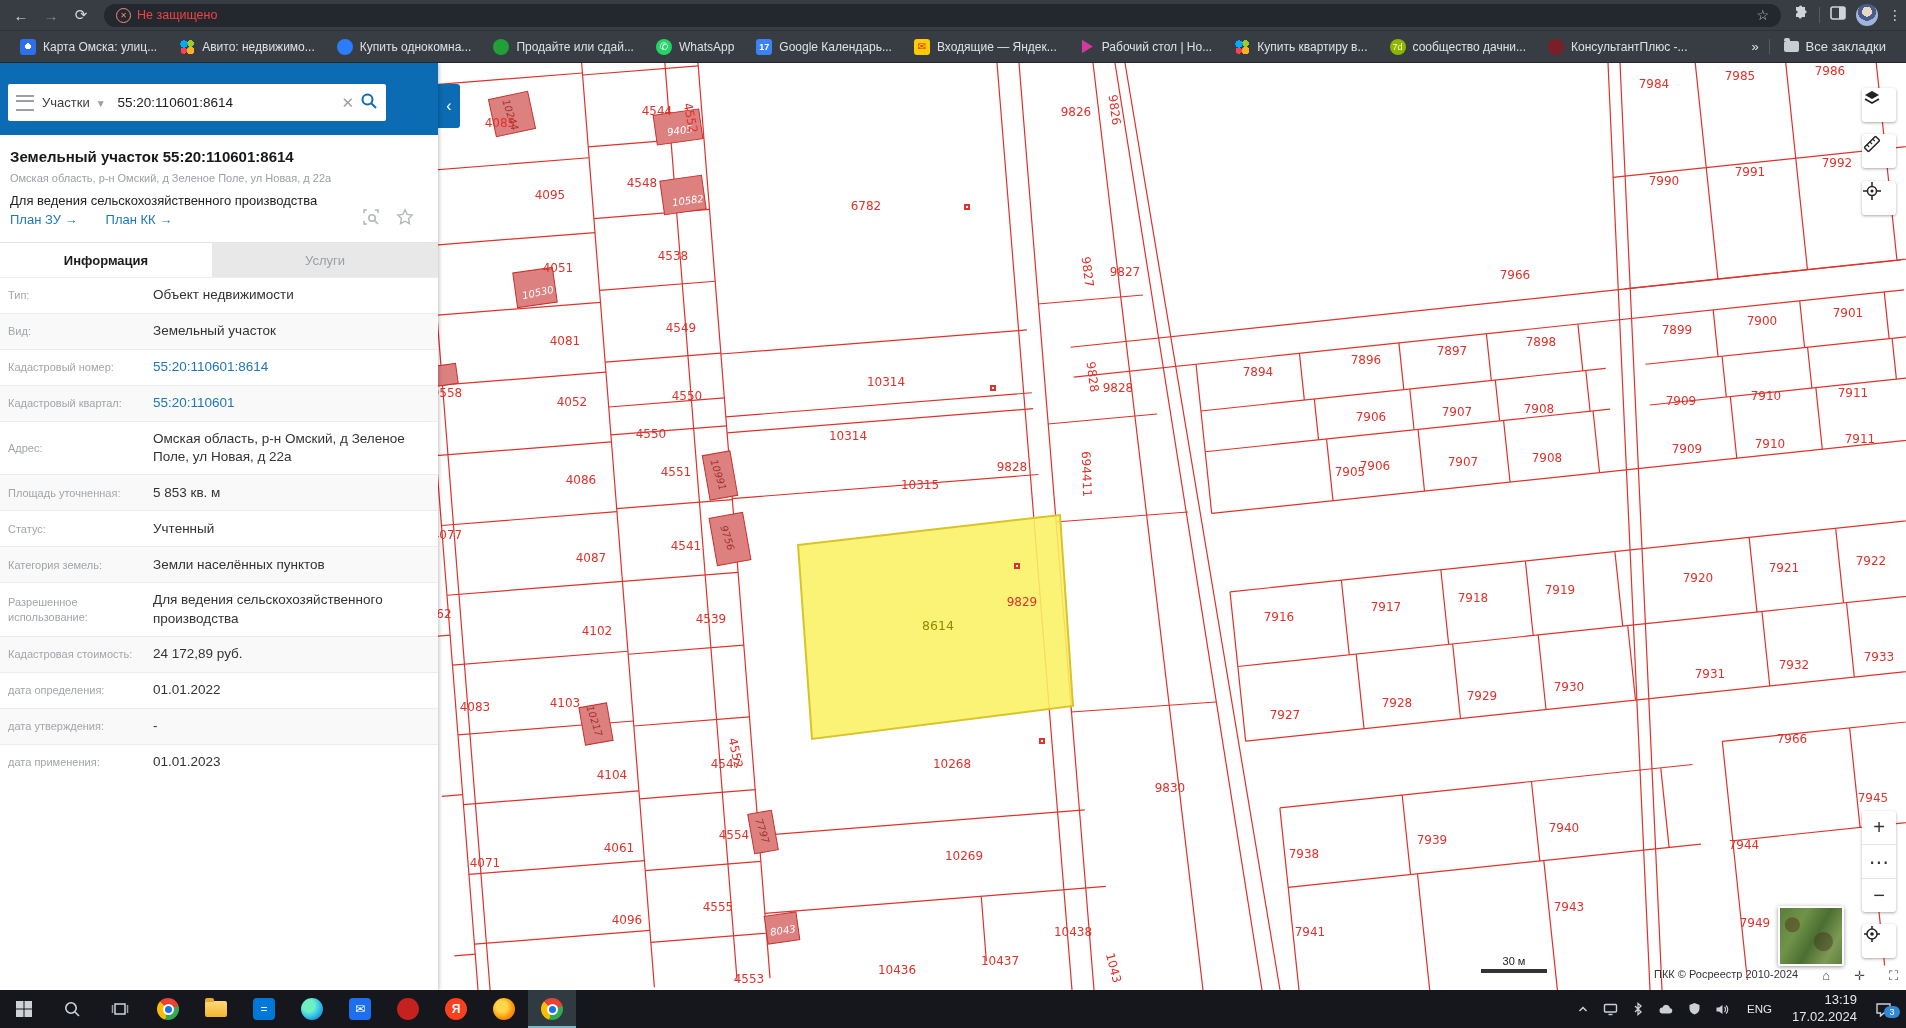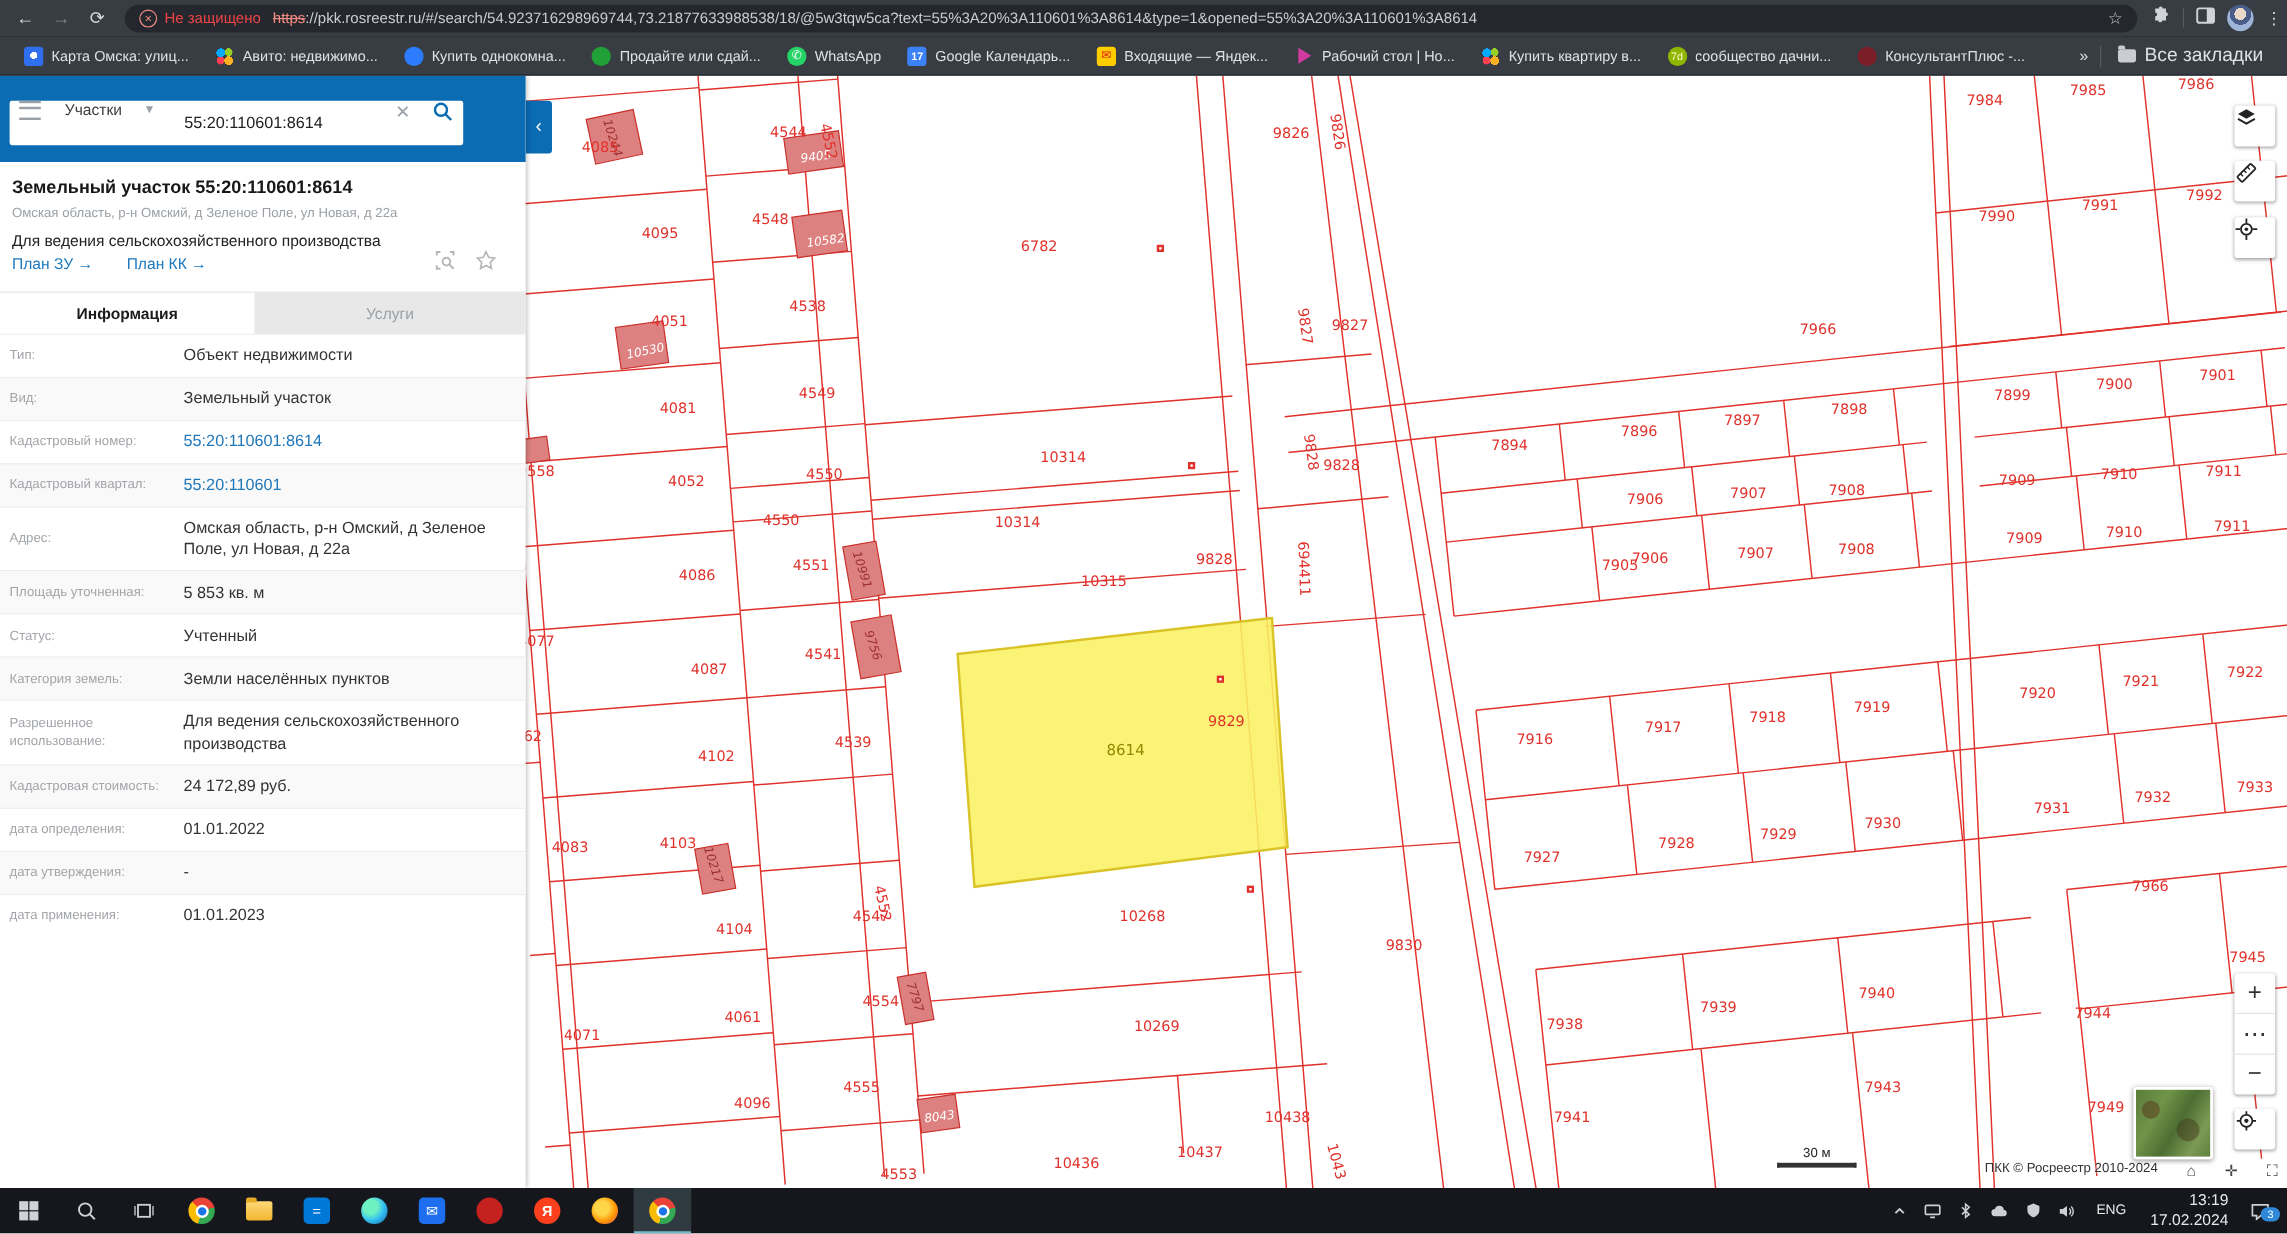--- a/index.html
+++ b/index.html
@@ -42,21 +42,21 @@
   .bi-whatsapp{background:#25d366;border-radius:50%;font-size:10px}
   .bi-gcal{background:#3b82f6;font-size:9px;font-weight:bold}
   .bi-yamail{background:#ffcc00;color:#e02020;font-size:10px}
   .bi-desktop{background:#d13ba0;clip-path:polygon(20% 8%,88% 50%,20% 92%)}
   .bi-dacha{background:#8db600;border-radius:50%;color:#fff7c2;font-size:9px}
   .bi-consultant{background:#7a1f27;border-radius:50%}
   .bm-more{color:#dee1e6;font-size:13px;margin-left:auto;padding:0 8px}
   .allbm{display:flex;align-items:center;gap:7px;border-left:1px solid #565b62;padding:0 10px 0 14px}
   .allbm .folder{width:15px;height:11px;background:#c9cdd2;border-radius:2px;position:relative}
   .allbm .folder:before{content:"";position:absolute;top:-3px;left:0;width:6px;height:3px;background:#c9cdd2;border-radius:2px 2px 0 0}
-  .allbm span{color:#dee1e6;font-size:16px}
+  .allbm span{color:#dee1e6;font-size:13px}
   
   .stage{position:absolute;left:0;top:63px;width:1906px;height:927px;background:#fff;overflow:hidden}
   .stage svg{position:absolute;left:0;top:0}
   text.pl{font:12px "DejaVu Sans",sans-serif;fill:#e0312a;text-anchor:middle;dominant-baseline:middle}
   text.hl{font:12.5px "DejaVu Sans",sans-serif;fill:#8f8a00;text-anchor:middle;dominant-baseline:middle}
   text.bl{font:italic 10px "DejaVu Sans",sans-serif;fill:#fff;text-anchor:middle;dominant-baseline:middle}
   text.bd{font:italic 10px "DejaVu Sans",sans-serif;fill:#9c2f2f;text-anchor:middle;dominant-baseline:middle}
   .mapbtn{position:absolute;width:34px;height:34px;background:#fff;border-radius:3px;
     box-shadow:0 1px 3px rgba(0,0,0,.35);display:flex;align-items:center;justify-content:center;z-index:20}
   .zoomstack{position:absolute;left:1862px;top:748px;width:34px;background:#fff;border-radius:3px;
@@ -76,21 +76,21 @@
   .attrib .atext{font-size:11px;color:#333;text-shadow:0 0 2px #fff}
   .attrib .aico{color:#444;font-size:13px}
   .collapse{position:absolute;left:438px;top:21px;width:22px;height:44px;background:#0b6bb3;
     color:#fff;border-radius:0 3px 3px 0;display:flex;align-items:center;justify-content:center;
     font-size:16px;z-index:30}
   
   .panel{position:absolute;left:0;top:63px;width:438px;height:927px;background:#fff;z-index:40;
     box-shadow:1px 0 4px rgba(0,0,0,.25)}
   .phead{height:72px;background:#0b6bb3;position:relative}
   .searchbar{position:absolute;left:8px;top:21px;width:378px;height:37px;background:#fff;border-radius:2px;
-    display:flex;padding:0 8px;box-sizing:border-box;gap:16px}
+    display:flex;align-items:center;padding:0 8px;box-sizing:border-box;gap:4px}
   .hamb{width:18px;height:12px;border-top:2px solid #9aa0a6;border-bottom:2px solid #9aa0a6;position:relative;flex:none}
   .hamb:before{content:"";position:absolute;left:0;top:3px;width:18px;height:2px;background:#9aa0a6}
   .scat{font-size:13px;color:#3c4043;white-space:nowrap;margin-left:4px}
   .schev{color:#9aa0a6;font-size:10px;margin:2px 6px 0 2px}
   .sval{flex:1;font-size:13.5px;color:#202124;border:none;outline:none;background:transparent;
     font-family:"Liberation Sans",sans-serif;min-width:0}
   .sclear{color:#9aa0a6;font-size:15px;flex:none;padding:0 2px}
   .smag{flex:none}
   .ptitlebox{padding:13px 10px 10px 10px}
   .ptitle{font-size:15px;font-weight:bold;color:#17181a}
@@ -133,21 +133,20 @@
 </head>
 <body>
 
 <div class="toolbar">
   <div class="navbtn">←</div>
   <div class="navbtn dis">→</div>
   <div class="navbtn">⟳</div>
   <div class="urlpill">
     <div class="warnicon">✕</div>
     <span class="sectext">Не защищено</span>
-    <span class="urltext"><span class="https">https</span><span>://pkk.rosreestr.ru/#/search/54.923716298969744,73.21877633988538/18/@5w3tqw5ca?text=55%3A20%3A110601%3A8614&amp;type=1&amp;opened=55%3A20%3A110601%3A8614</span></span>
     <span class="pillstar">☆</span>
   </div>
   <div class="chromeicons">
     <span class="exticon">
       <svg width="16" height="16" viewBox="0 0 16 16">
           <path d="M6 2a1.6 1.6 0 013.2 0H12v3.2a1.6 1.6 0 010 3.2V12H8.8a1.6 1.6 0 01-3.2 0H3V8.6a1.6 1.6 0 000-3.2V2z" fill="#d0d4d9"></path>
         </svg>
     </span>
     <div class="vdiv"></div>
     <span class="sideicon">

